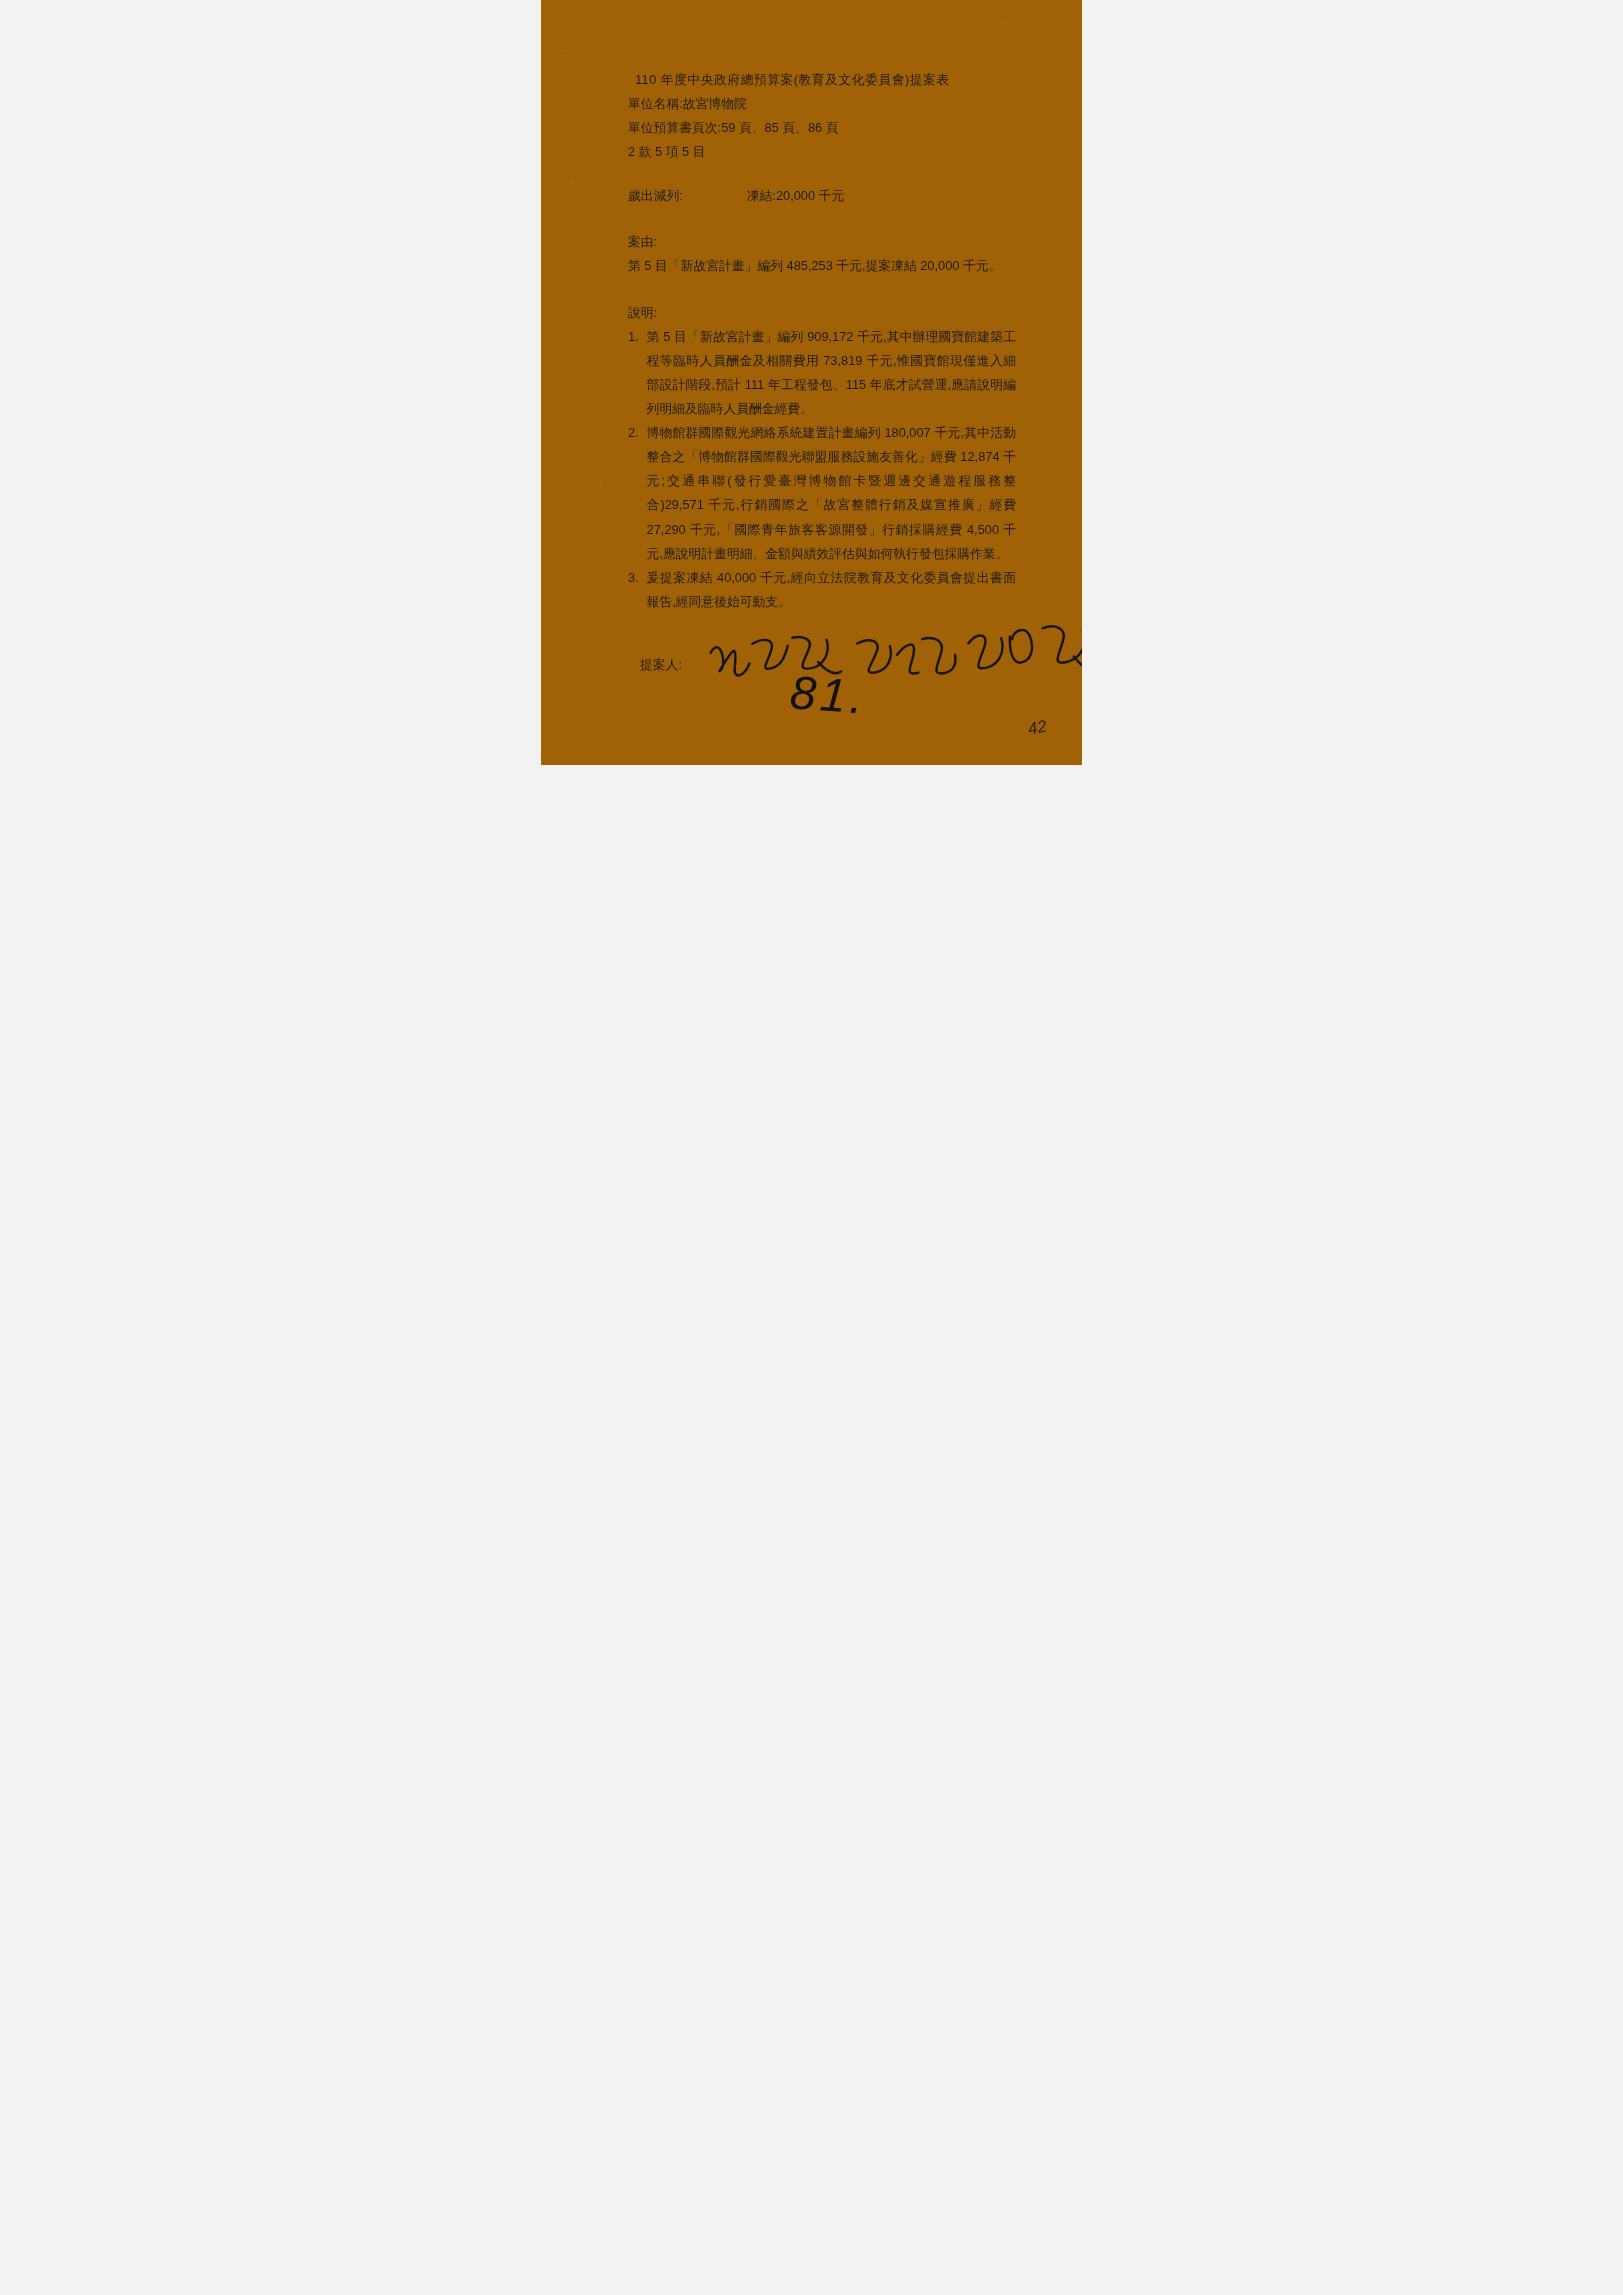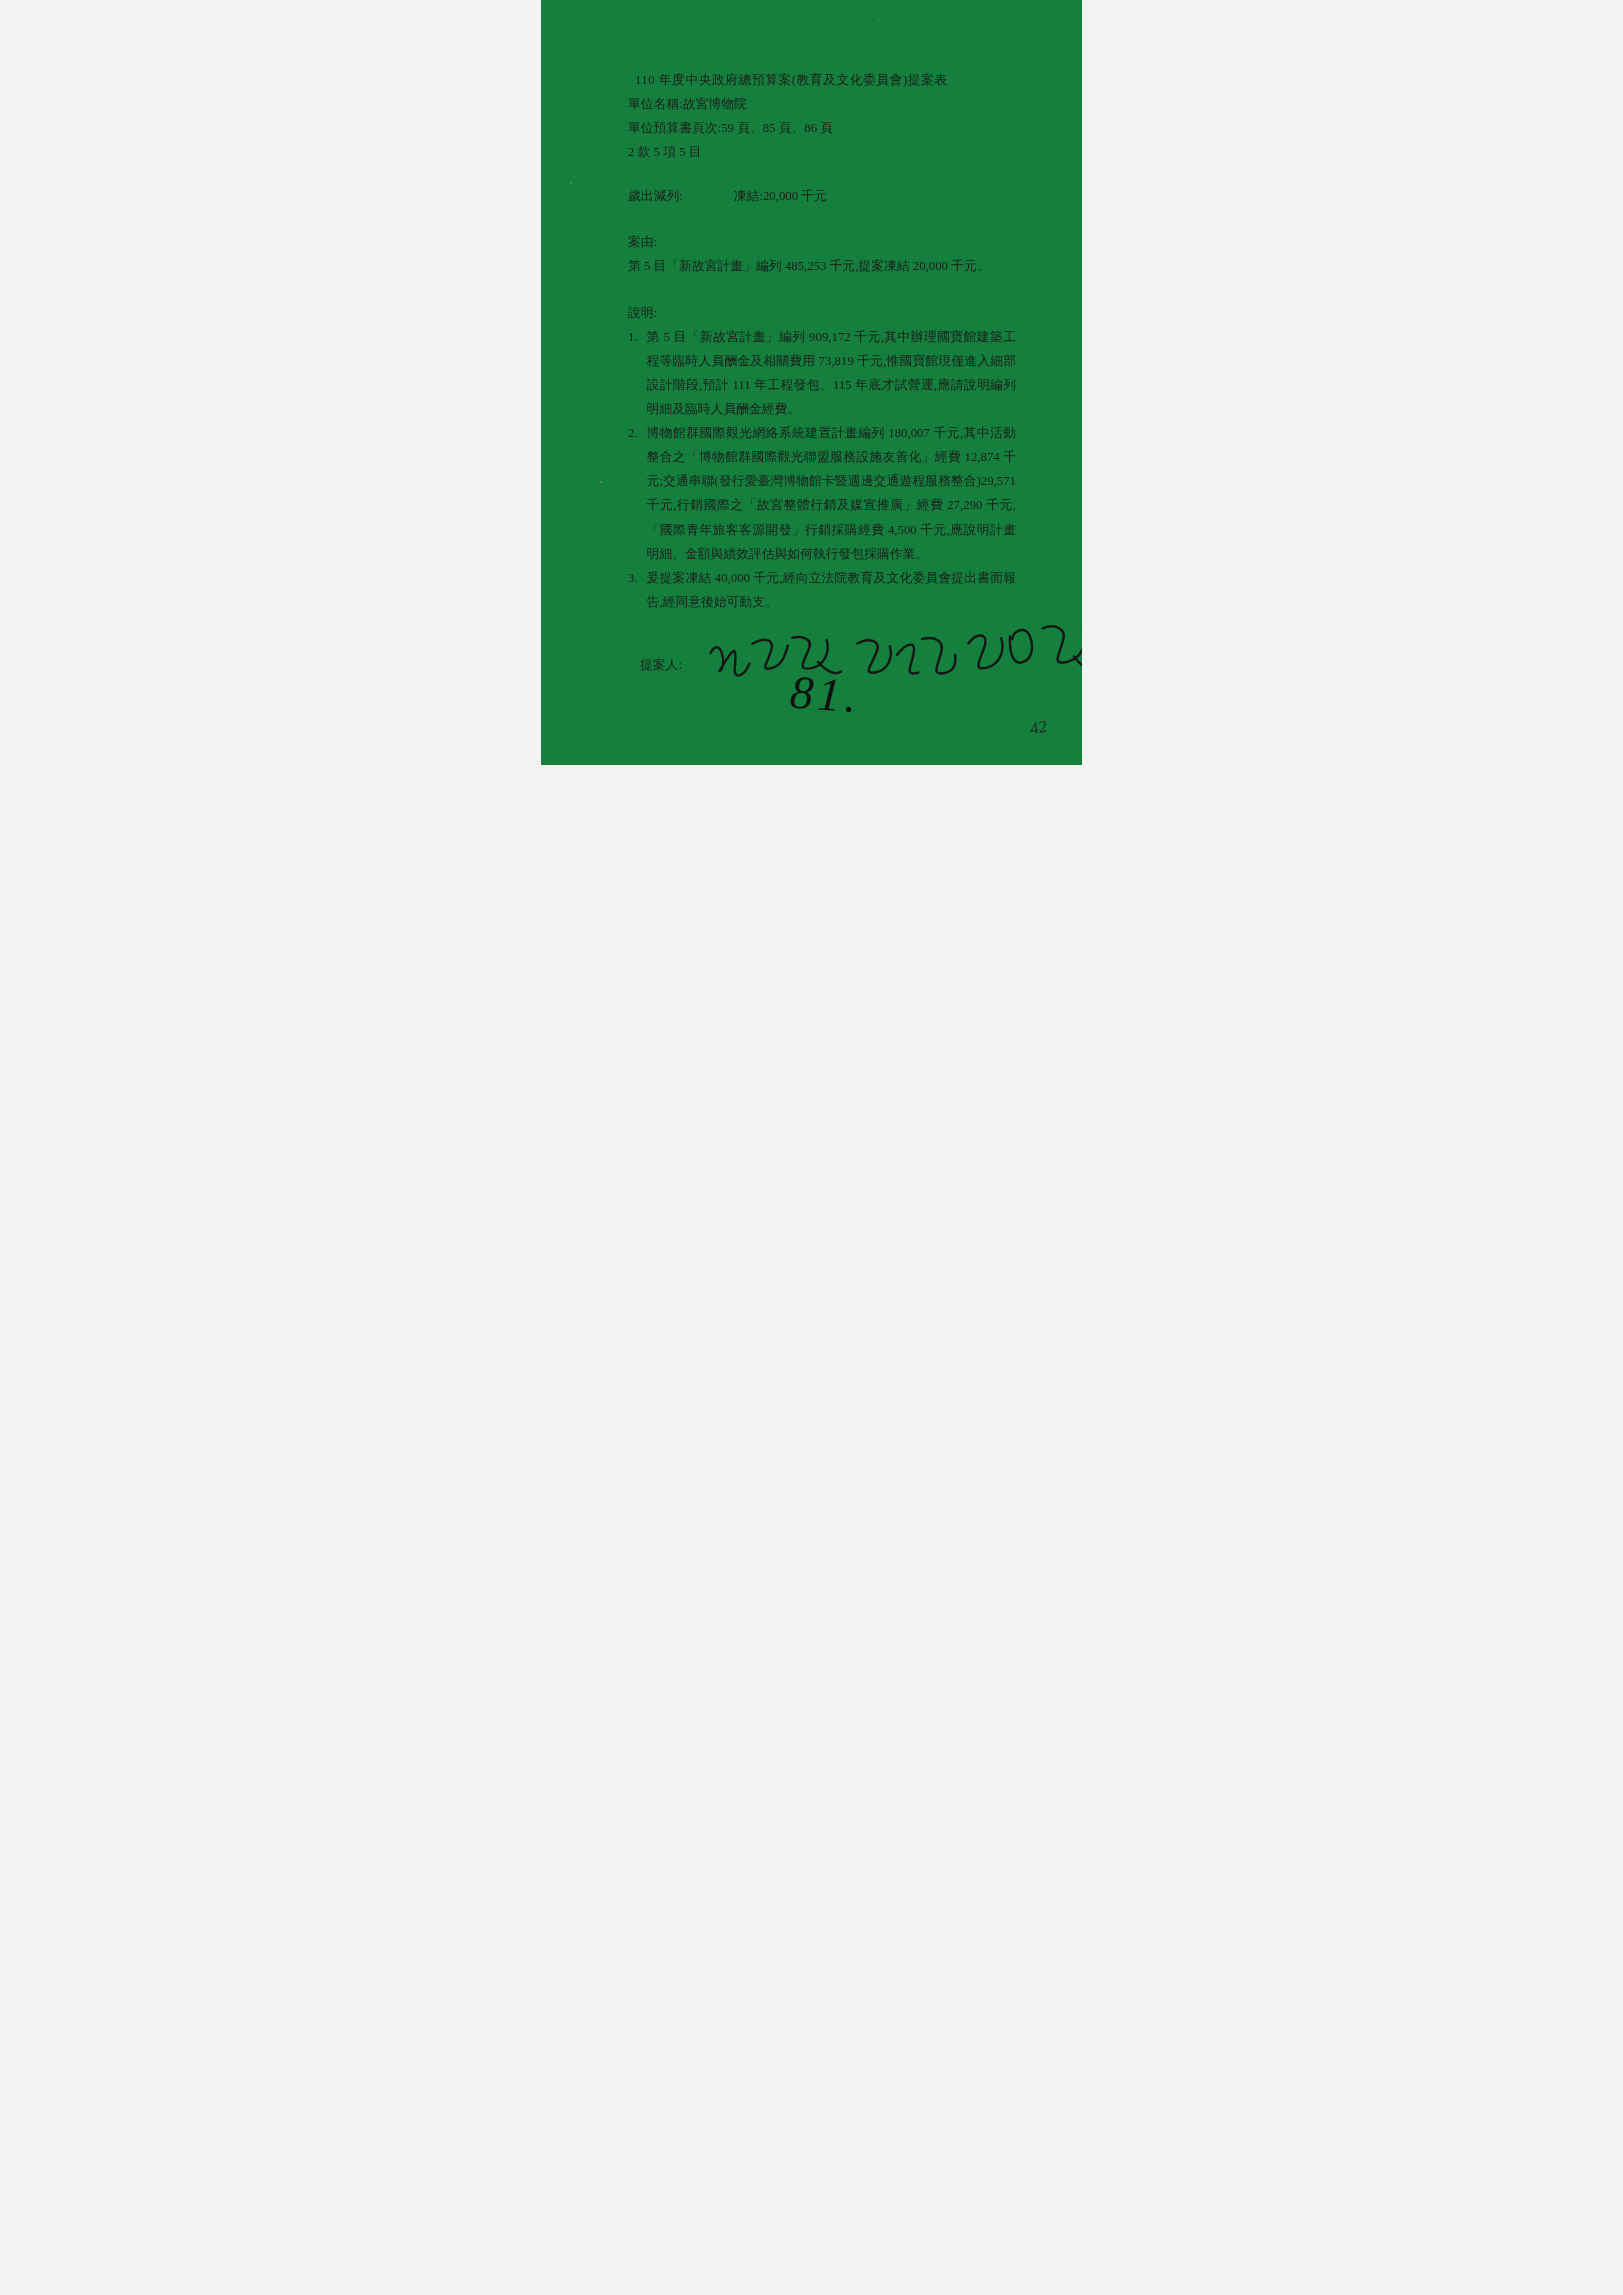--- a/index.html
+++ b/index.html
@@ -5,38 +5,38 @@
   html, body {
     margin: 0;
     padding: 0;
     background: #f2f2f0;
   }
   .page {
     position: relative;
     width: 541px;
     height: 765px;
     margin: 0 auto;
-    background: #15803d;
+    background: #a16207;
     color: #1c1c1c;
-    font-family: Liberation Serif, serif;
+    font-family: Liberation Sans, sans-serif;
     font-size: 12.8px;
     line-height: 1.88;
     overflow: hidden;
   }
   .content {
     position: absolute;
     left: 87px;
     top: 68px;
     width: 388px;
   }
   .line { white-space: nowrap; }
   .title-line { padding-left: 6.9px; letter-spacing: 0.5px; }
   .gap-sm { height: 19.6px; }
   .gap-md { height: 22.6px; }
-  .reduction-row .freeze-value { margin-left: 51px; }
+  .reduction-row .freeze-value { margin-left: 64px; }
   .case-text, .item-text {
     text-align: justify;
     text-justify: inter-ideograph;
   }
   .exp-item {
     display: flex;
     align-items: flex-start;
   }
   .item-num {
     width: 18.6px;

